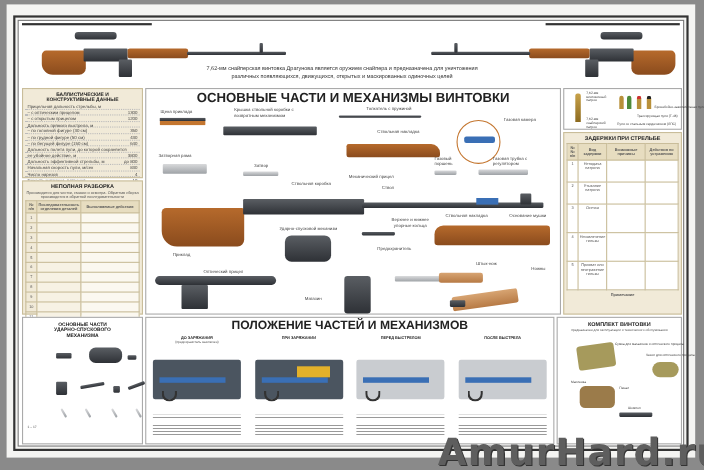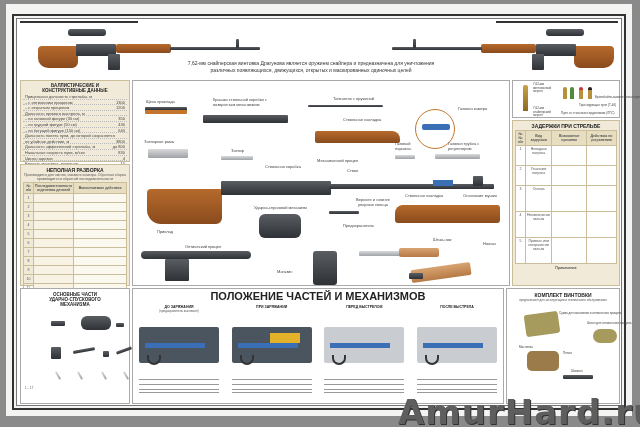--- a/index.html
+++ b/index.html
@@ -213,20 +213,21 @@
             <td style="text-align:center">12</td>
             <td style="background:#f7f2e4"></td>
             <td style="background:#fbf8f0"></td>
           </tr>
         </tbody>
     </table>
     <div class="small" style="text-align:center;font-size:3.5px;margin-top:1px;font-weight:bold;">СБОРКА ПРОИЗВОДИТСЯ В ОБРАТНОЙ ПОСЛЕДОВАТЕЛЬНОСТИ</div>
   </div>
 
   <div class="panel" style="left:126px;top:76px;width:378px;height:206px;">
+    <div class="panel-title" style="font-size:12px;margin-top:1px;">ОСНОВНЫЕ ЧАСТИ И МЕХАНИЗМЫ ВИНТОВКИ</div>
 
     <span class="part-label" style="left:13px;top:18px;">Щека приклада</span>
     <div class="metal" style="position:absolute;left:12px;top:26px;width:42px;height:7px;border-bottom:4px solid #c4762f;"></div>
 
     <span class="part-label" style="left:80px;top:16px;width:60px;white-space:normal;line-height:5px;">Крышка ствольной коробки с возвратным механизмом</span>
     <div class="metal" style="position:absolute;left:70px;top:34px;width:85px;height:8px;"></div>
 
     <span class="part-label" style="left:200px;top:15px;">Толкатель с пружиной</span>
     <div class="metal" style="position:absolute;left:175px;top:24px;width:75px;height:2px;"></div>
 

